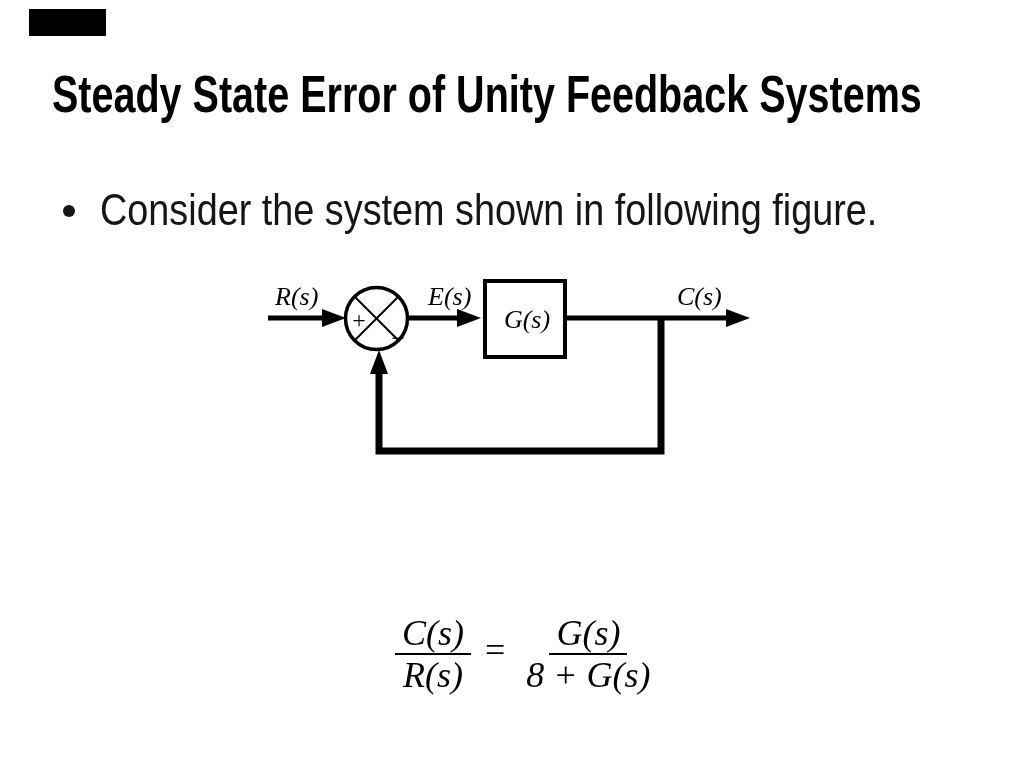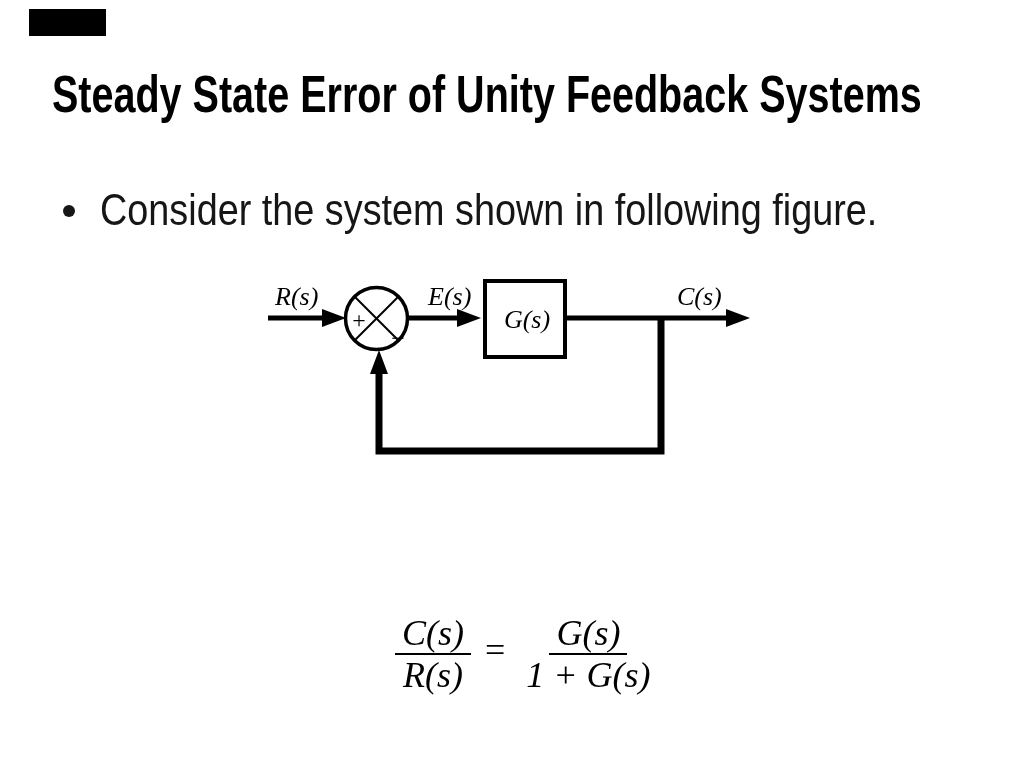--- a/index.html
+++ b/index.html
@@ -82,17 +82,17 @@
 
 
   <div class="equation">
     <span class="frac">
       <span class="num">C(s)</span>
       <span class="den">R(s)</span>
     </span>
     <span class="eq-sign">=</span>
     <span class="frac">
       <span class="num">G(s)</span>
-      <span class="den">1 + G(s)</span>
+      <span class="den">8 + G(s)</span>
     </span>
   </div>
 
 </div>
 
 </body></html>

